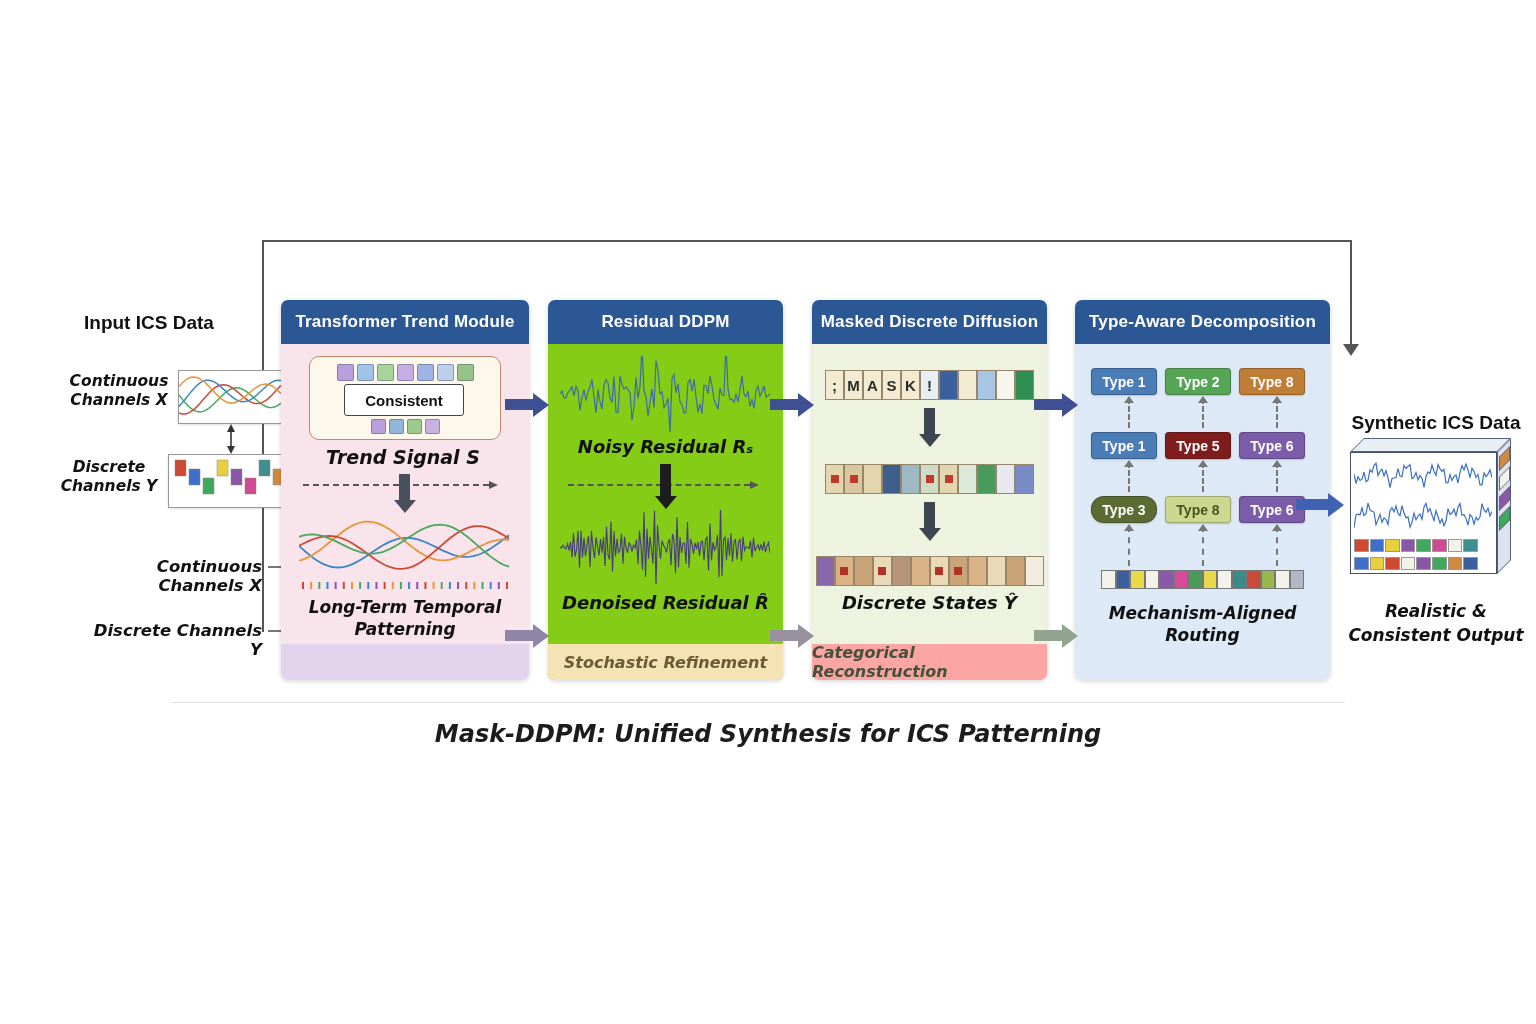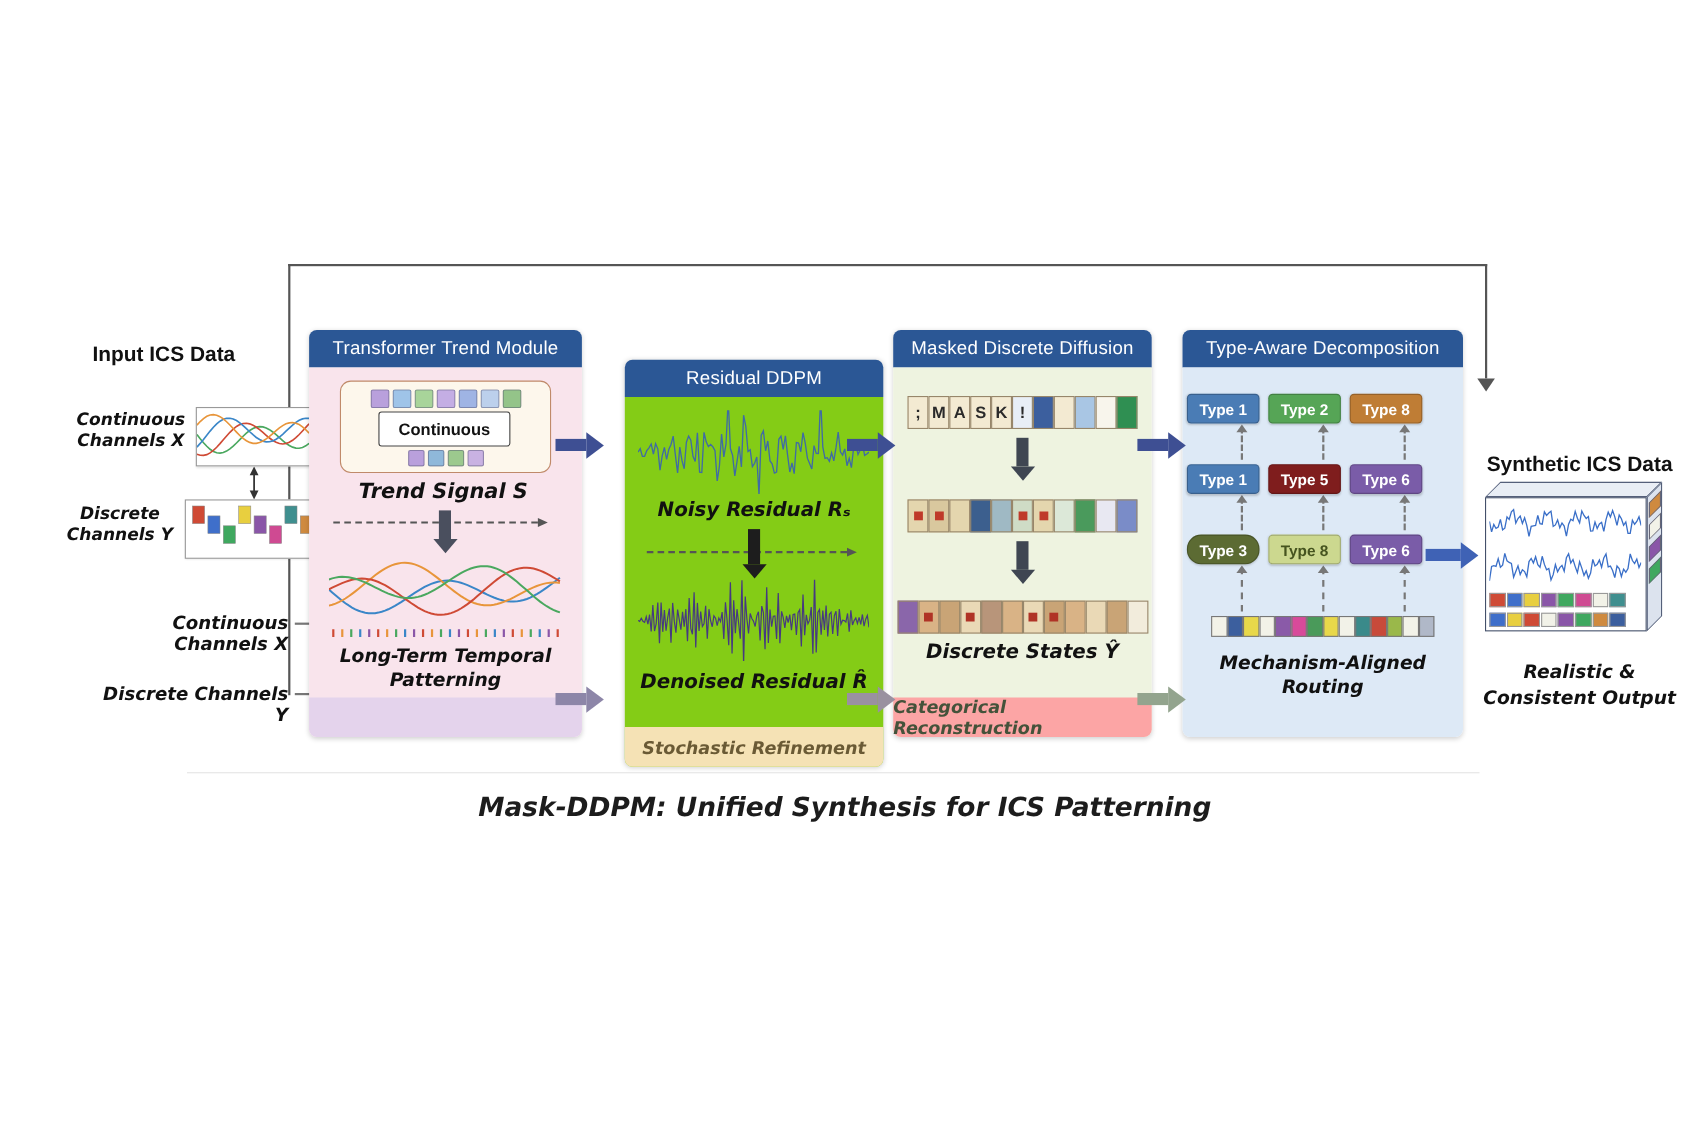--- a/index.html
+++ b/index.html
@@ -3,21 +3,21 @@
 <meta charset="utf-8">
 <style>
   html,body{margin:0;padding:0;background:#fff;}
   body{font-family:"Liberation Sans",sans-serif;color:#111;}
   .canvas{position:relative;width:1536px;height:1024px;background:#fff;overflow:hidden;}
   .abs{position:absolute;}
   .ital{font-style:italic;font-weight:bold;font-family:"DejaVu Sans",sans-serif;}
   .center{text-align:center;}
 
   .panel{position:absolute;top:300px;border-radius:7px;box-shadow:0 1px 5px rgba(0,0,0,.18);}
-  .panel-header{height:34px;background:var(--header-bg,#2b5795);color:#fff;font-weight:normal;font-size:17px;
+  .panel-header{height:44px;background:var(--header-bg,#2b5795);color:#fff;font-weight:bold;font-size:17px;
     display:flex;align-items:center;justify-content:center;border-radius:7px 7px 0 0;letter-spacing:.2px;}
   .panel-body{position:relative;height:336px;border-radius:0 0 7px 7px;}
   .footband{position:absolute;left:0;right:0;bottom:0;height:36px;border-radius:0 0 7px 7px;
     display:flex;align-items:center;justify-content:center;font-style:italic;font-weight:600;font-size:16px;
     font-family:"DejaVu Sans",sans-serif;}
 
   .harrow{position:absolute;height:11px;background:var(--ac,#3e4f93);}
   .harrow::after{content:"";position:absolute;left:100%;top:50%;transform:translateY(-50%);
     border-left:16px solid var(--ac,#3e4f93);border-top:12px solid transparent;border-bottom:12px solid transparent;}
   .varrow{position:absolute;width:11px;background:var(--ac,#444);}
@@ -104,21 +104,21 @@
         <div class="tokrow" style="top:7px;">
             <div class="tok" style="background: rgb(185, 160, 220);"></div>
             <div class="tok" style="background: rgb(159, 196, 232);"></div>
             <div class="tok" style="background: rgb(168, 212, 154);"></div>
             <div class="tok" style="background: rgb(196, 174, 228);"></div>
             <div class="tok" style="background: rgb(159, 180, 228);"></div>
             <div class="tok" style="background: rgb(188, 208, 236);"></div>
             <div class="tok" style="background: rgb(148, 196, 137);"></div>
           </div>
         <div class="abs" style="left:34px;top:27px;width:118px;height:30px;background:#fff;border:1.5px solid #444;border-radius:3px;display:flex;align-items:center;justify-content:center;">
-          <span style="font-size:15px;font-weight:600;">Continuous</span>
+          <span style="font-size:15px;font-weight:600;">Consistent</span>
         </div>
         <div class="tokrow" style="top:62px;">
             <div class="tok2" style="background: rgb(185, 160, 220);"></div>
             <div class="tok2" style="background: rgb(143, 184, 218);"></div>
             <div class="tok2" style="background: rgb(156, 201, 142);"></div>
             <div class="tok2" style="background: rgb(201, 178, 226);"></div>
           </div>
       </div>
       <div class="abs ital center" style="left:0;right:4px;top:102px;font-size:19px;">Trend Signal S</div>
       <div class="dasharrow" style="left:22px;top:140px;width:186px;"></div>
@@ -156,21 +156,21 @@
           <line x1="208" x2="208" y1="68" y2="75" stroke="#cf4a35" stroke-width="2"></line>
         </svg>
       <div class="abs ital center" style="left:0;right:0;top:252px;font-size:17px;line-height:1.3;">
         <div>Long-Term Temporal</div>
         <div>Patterning</div>
       </div>
       <div class="footband" style="background:#e4d3ec;"></div>
     </div>
   </div>
 
-  <div class="panel" style="left:568px;width:235px;margin-top:27px;">
+  <div class="panel" style="left:548px;width:235px;">
     <div class="panel-header">Residual DDPM</div>
     <div class="panel-body" style="background:#84cc16;">
       <svg width="210" height="76" style="position:absolute;left:12px;top:12px;">
           <polyline points="0,38.0 2,34.9 4,41.9 6,41.8 8,36.6 10,34.1 12,30.6 14,39.9 16,30.4 18,35.0 20,54.4 22,41.5 24,33.8 26,44.6 28,35.7 30,31.1 32,23.5 34,40.8 36,56.9 38,33.5 40,45.8 42,53.1 44,29.0 46,23.4 48,27.2 50,41.8 52,46.5 54,20.5 56,56.3 58,56.5 60,20.1 62,28.7 64,33.0 66,31.0 68,33.1 70,36.8 72,64.2 74,50.7 76,21.6 78,42.3 80,30.7 82,-9.7 84,34.8 86,40.9 88,59.6 90,46.6 92,32.8 94,51.5 96,4.5 98,14.6 100,37.5 102,35.9 104,51.3 106,48.2 108,42.4 110,76.8 112,22.7 114,18.7 116,36.8 118,27.9 120,46.0 122,48.8 124,57.1 126,56.2 128,26.4 130,23.6 132,35.5 134,23.3 136,40.8 138,56.1 140,47.9 142,57.6 144,29.3 146,29.7 148,37.7 150,20.2 152,29.7 154,43.5 156,48.4 158,53.4 160,32.1 162,39.2 164,39.3 166,-12.3 168,33.2 170,43.7 172,43.1 174,46.3 176,38.6 178,46.0 180,34.0 182,19.7 184,37.8 186,40.7 188,35.1 190,50.4 192,43.7 194,52.1 196,34.5 198,30.2 200,40.2 202,36.0 204,29.8 206,41.0 208,39.7 210,38.0" fill="none" stroke="#3f6ba5" stroke-width="1.2"></polyline>
         </svg>
       <div class="abs ital center" style="left:0;right:0;top:92px;font-size:18px;">Noisy Residual Rₛ</div>
       <div class="dasharrow" style="left:20px;top:140px;width:182px;"></div>
       <div class="varrow" style="left:112px;top:120px;height:32px;--ac:#1d1d1d;"></div>
       <svg width="210" height="74" style="position:absolute;left:12px;top:166px;">
           <polyline points="0,37.0 1.5,37.9 3,35.1 4.5,37.8 6,38.8 7.5,33.7 9,40.4 10.5,31.8 12,47.1 13.5,23.1 15,46.7 16.5,40.1 18,20.7 19.5,57.8 21,20.8 22.5,47.4 24,27.7 25.5,46.3 27,34.4 28.5,26.2 30,57.3 31.5,21.1 33,37.7 34.5,48.2 36,27.2 37.5,36.2 39,45.5 40.5,29.1 42,42.7 43.5,26.8 45,55.9 46.5,16.6 48,44.6 49.5,49.6 51,11.4 52.5,61.7 54,21.1 55.5,46.5 57,28.9 58.5,42.5 60,40.0 61.5,23.8 63,53.6 64.5,26.8 66,37.3 67.5,42.8 69,32.9 70.5,35.0 72,41.7 73.5,34.9 75,38.0 76.5,29.5 78,53.9 79.5,20.6 81,37.0 82.5,59.6 84,2.3 85.5,67.1 87,18.7 88.5,48.7 90,26.8 91.5,39.5 93,53.6 94.5,0.6 96,76.5 97.5,15.2 99,35.6 100.5,48.8 102,30.7 103.5,35.3 105,37.7 106.5,42.5 108,32.9 109.5,29.1 111,55.3 112.5,24.0 114,29.8 115.5,63.2 117,6.9 118.5,57.5 120,27.1 121.5,42.8 123,33.2 124.5,33.0 126,53.8 127.5,12.1 129,57.8 130.5,28.8 132,34.2 133.5,43.8 135,32.8 136.5,39.1 138,31.8 139.5,45.9 141,31.7 142.5,31.3 144,50.2 145.5,29.9 147,27.2 148.5,60.6 150,13.4 151.5,50.4 153,32.0 154.5,40.1 156,36.8 157.5,24.8 159,67.3 160.5,-2.1 162,66.1 163.5,29.8 165,27.2 166.5,50.1 168,28.0 169.5,45.6 171,23.5 172.5,51.7 174,31.3 175.5,29.6 177,49.4 178.5,32.6 180,28.7 181.5,51.1 183,26.7 184.5,40.3 186,36.8 187.5,37.2 189,38.5 190.5,30.7 192,47.2 193.5,27.9 195,41.1 196.5,37.2 198,34.8 199.5,39.8 201,34.3 202.5,40.6 204,31.6 205.5,42.2 207,35.9 208.5,32.5 210,43.3" fill="none" stroke="#463a80" stroke-width="1.1"></polyline>
@@ -266,21 +266,21 @@
       <div class="uphead" style="left:49px;top:116px;"></div>
       <div class="uphead" style="left:123px;top:116px;"></div>
       <div class="uphead" style="left:197px;top:116px;"></div>
       <div class="dashv" style="left:53px;top:182px;height:40px;"></div>
       <div class="dashv" style="left:127px;top:182px;height:40px;"></div>
       <div class="dashv" style="left:201px;top:182px;height:40px;"></div>
       <div class="uphead" style="left:49px;top:180px;"></div>
       <div class="uphead" style="left:123px;top:180px;"></div>
       <div class="uphead" style="left:197px;top:180px;"></div>
 
-      <div class="chipgrid" style="left:4px;top:24px;">
+      <div class="chipgrid" style="left:16px;top:24px;">
           <div class="chip" style="background: rgb(74, 124, 181); color: rgb(255, 255, 255);">Type 1</div>
           <div class="chip" style="background: rgb(86, 165, 86); color: rgb(255, 255, 255);">Type 2</div>
           <div class="chip" style="background: rgb(191, 125, 53); color: rgb(255, 255, 255);">Type 8</div>
           <div class="chip" style="background: rgb(74, 124, 181); color: rgb(255, 255, 255);">Type 1</div>
           <div class="chip" style="background: #7f1d1d; color: rgb(255, 255, 255);">Type 5</div>
           <div class="chip" style="background: rgb(122, 92, 168); color: rgb(255, 255, 255);">Type 6</div>
           <div class="chip" style="background: rgb(92, 107, 51); color: rgb(255, 255, 255); border-radius: 13px;">Type 3</div>
           <div class="chip" style="background: rgb(204, 216, 143); color: rgb(70, 84, 31);">Type 8</div>
           <div class="chip" style="background: rgb(122, 92, 168); color: rgb(255, 255, 255);">Type 6</div>
         </div>

